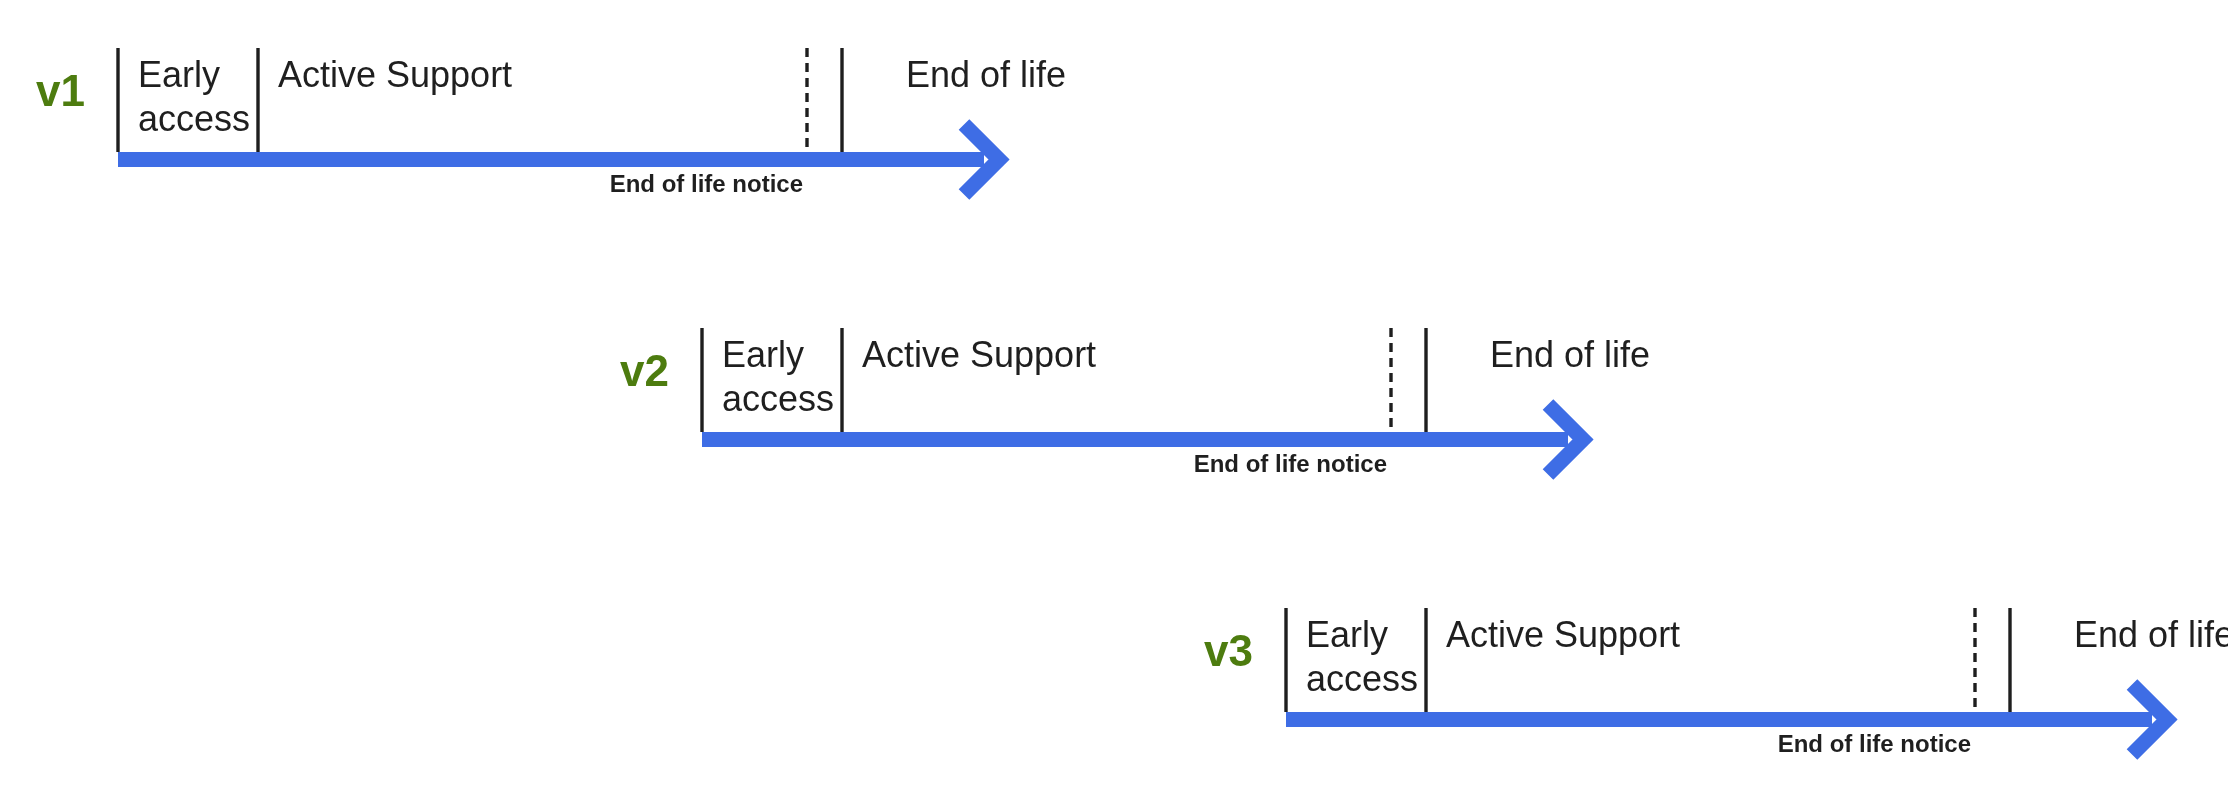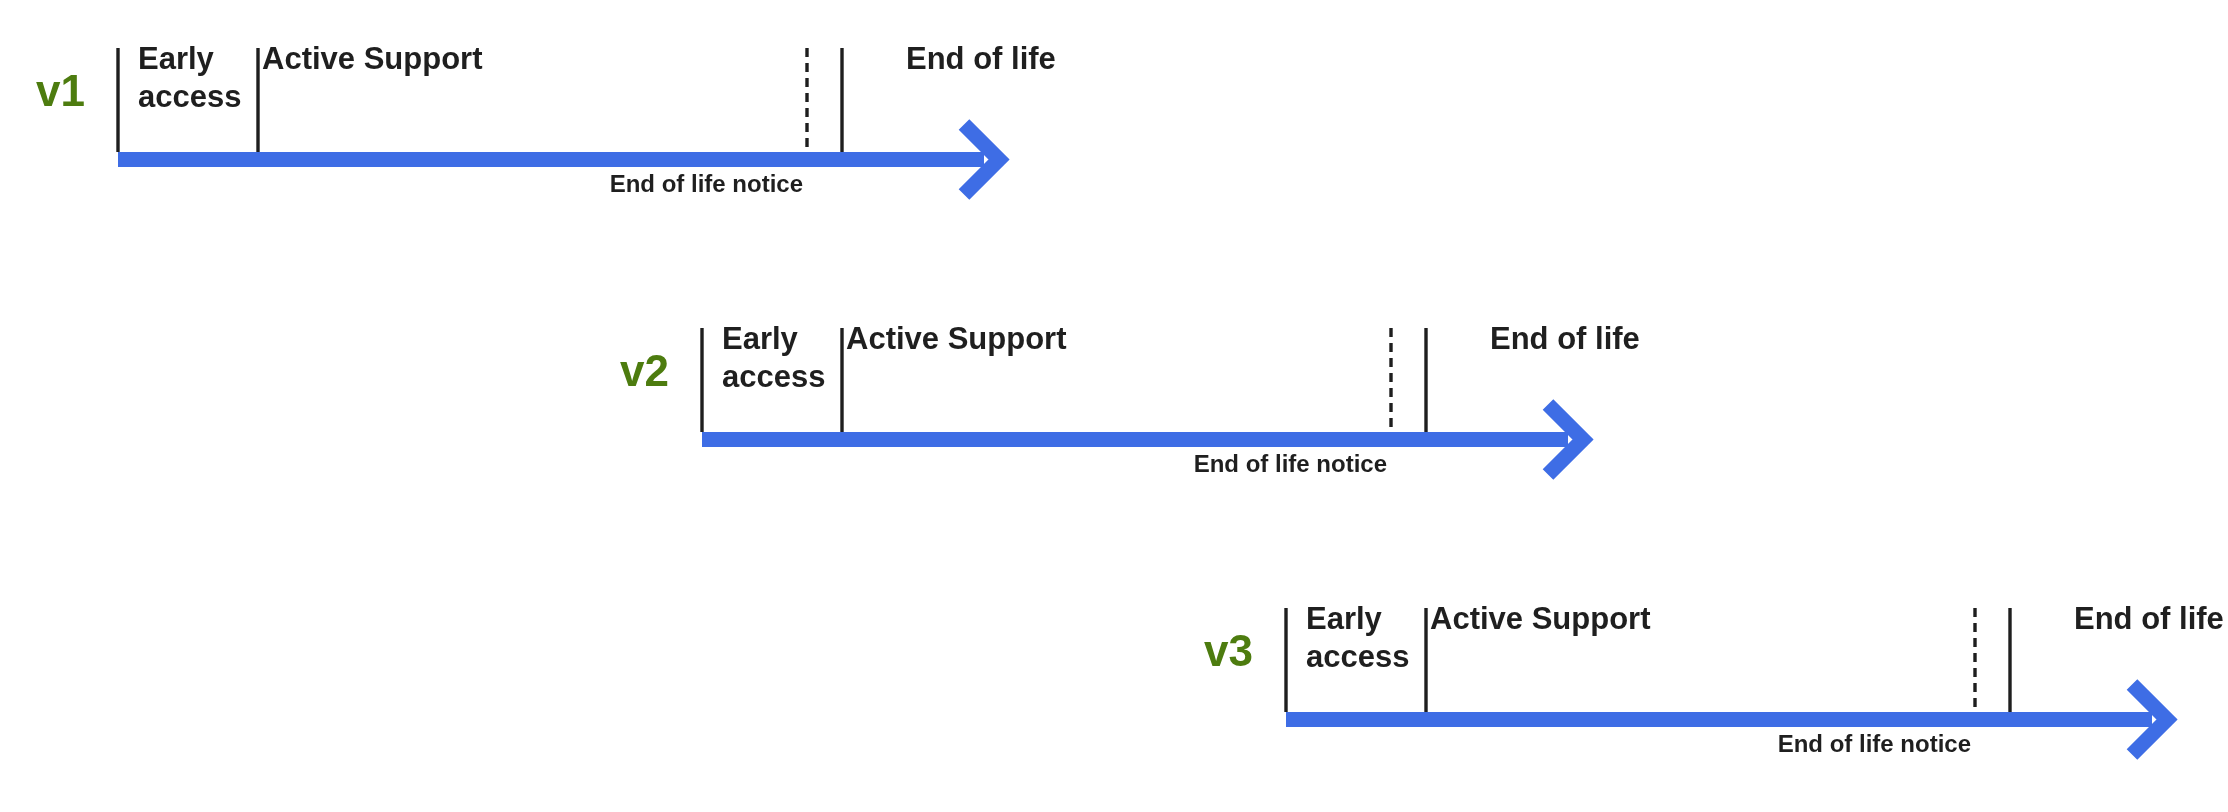--- a/index.html
+++ b/index.html
@@ -54,33 +54,34 @@
     stroke-width: 15;
   }
   .chev {
     fill: none;
     stroke: #3E6DE5;
     stroke-width: 15;
     stroke-linejoin: miter;
   }
   .phase-label {
     position: absolute;
-    font-size: 31px;
-    font-weight: 700;
+    font-size: 36px;
+    font-weight: 400;
     line-height: 1.23;
     white-space: nowrap;
+    margin-top: 13px;
   }
   .label-early {
     left: 20px;
     top: -8px;
     width: 118px;
     white-space: normal;
   }
   .label-active {
-    left: 144px;
+    left: 160px;
     top: -8px;
   }
   .label-eol {
     left: 788px;
     top: -8px;
   }
   .label-notice {
     position: absolute;
     left: 0;
     top: 122px;

